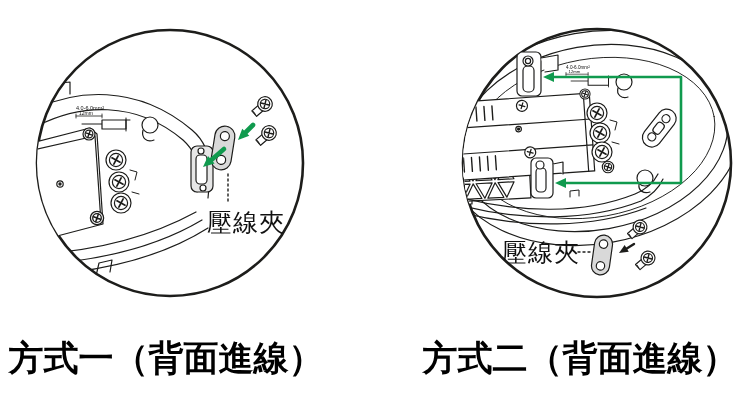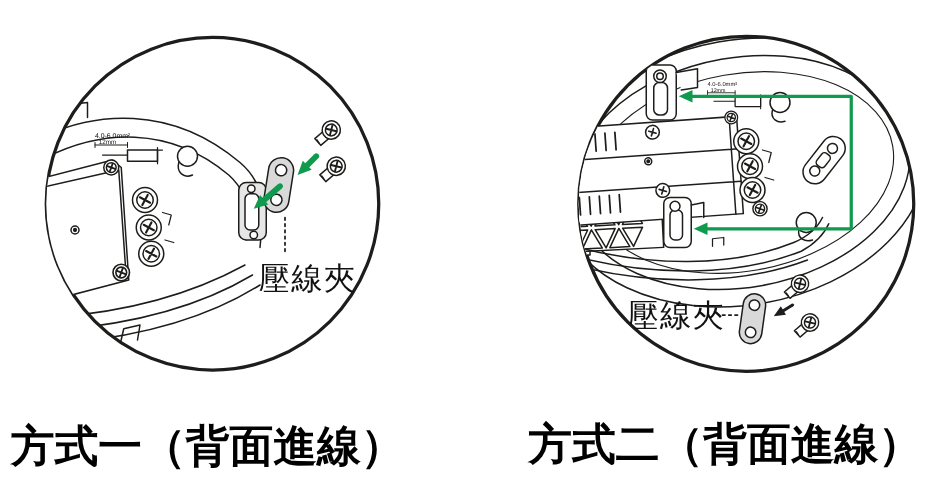--- a/index.html
+++ b/index.html
@@ -3,21 +3,21 @@
 <meta charset="utf-8">
 <style>
   html,body{margin:0;padding:0;background:#ffffff;}
   .stage{position:relative;width:745px;height:402px;background:#fff;overflow:hidden;
          font-family:"Liberation Sans","DejaVu Sans",sans-serif;}
   svg{display:block;}
   svg text{font-family:"Liberation Sans","DejaVu Sans",sans-serif;stroke:none;fill:#111;}
   .caption{position:absolute;top:331px;height:54px;line-height:54px;white-space:nowrap;
            font-size:35px;font-weight:700;color:#000;transform:translateX(-50%);}
   .caption-left{left:166px;}
-  .caption-right{left:580px;font-family:Liberation Mono, monospace;}
+  .caption-right{left:580px;}
 </style>
 </head>
 <body>
 
 <div class="stage">
 
   <svg width="745" height="320" viewBox="0 0 745 320" stroke="#1d1d1b" fill="none" stroke-width="1.2" stroke-linecap="round" stroke-linejoin="round">
 
     <defs>
       <clipPath id="clipL">

